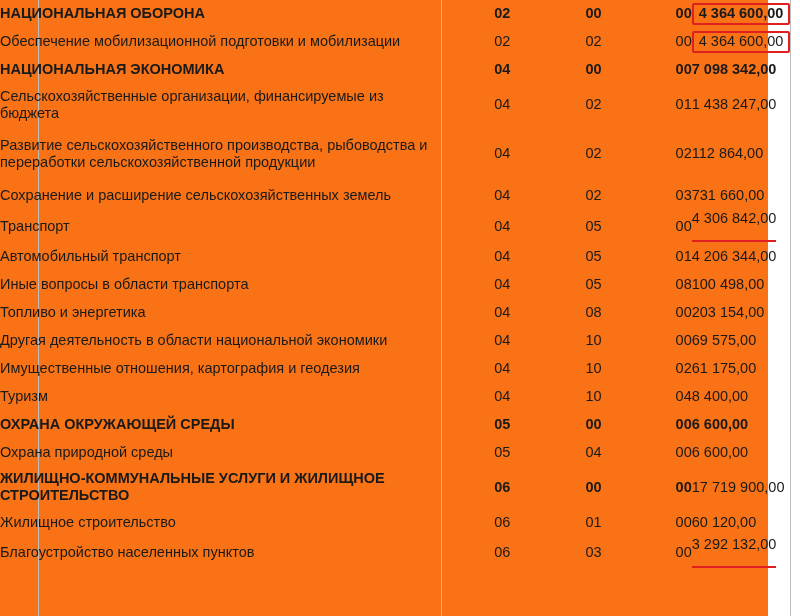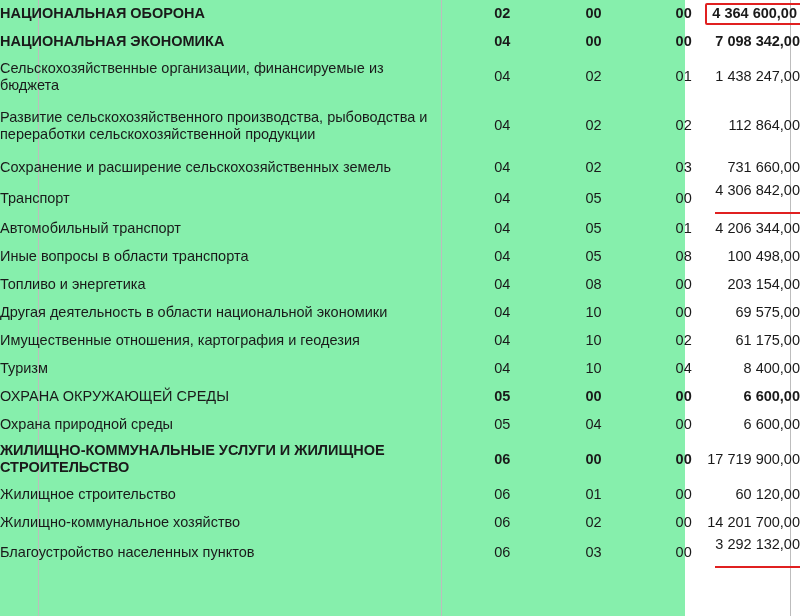--- a/index.html
+++ b/index.html
@@ -11,23 +11,23 @@
     width: 800px;
     height: 616px;
     font-family: "Liberation Sans", sans-serif;
     color: #1a1a1a;
     overflow: hidden;
     position: relative;
   }
 
   .page {
     position: relative;
-    width: 685px;
+    width: 768px;
     height: 616px;
-    background: #86efac;
+    background: #f97316;
   }
 
   
   .vrule {
     position: absolute;
     top: 0;
     bottom: 0;
     width: 1px;
     background: #bdbdbd;
   }
@@ -57,21 +57,20 @@
   }
   td.c1, td.c2, td.c3 {
     width: 72px;
     text-align: right;
   }
   td.c1 { width: 78px; }
   td.c2 { width: 86px; }
   td.c3 { width: 85px; }
   td.amount {
     width: 102px;
-    text-align: right;
     padding-right: 18px;
     white-space: nowrap;
   }
 
   tr.row > td {
     height: 28px;
   }
   tr.row.tall > td {
     height: 42px;
   }
@@ -105,20 +104,27 @@
   <table class="budget">
     <tbody id="table-body">
         <tr class="row">
           <td class="name" style="font-weight: 700;">НАЦИОНАЛЬНАЯ ОБОРОНА</td>
           <td class="c1" style="font-weight: 700;">02</td>
           <td class="c2" style="font-weight: 700;">00</td>
           <td class="c3" style="font-weight: 700;">00</td>
           <td class="amount" style="font-weight: 700;"><span class="boxed">4 364 600,00</span></td>
         </tr>
         <tr class="row">
+          <td class="name">Обеспечение мобилизационной подготовки и мобилизации</td>
+          <td class="c1">02</td>
+          <td class="c2">02</td>
+          <td class="c3">00</td>
+          <td class="amount"><span class="boxed">4 364 600,00</span></td>
+        </tr>
+        <tr class="row">
           <td class="name" style="font-weight: 700;">НАЦИОНАЛЬНАЯ ЭКОНОМИКА</td>
           <td class="c1" style="font-weight: 700;">04</td>
           <td class="c2" style="font-weight: 700;">00</td>
           <td class="c3" style="font-weight: 700;">00</td>
           <td class="amount" style="font-weight: 700;"><span>7 098 342,00</span></td>
         </tr>
         <tr class="row tall">
           <td class="name">Сельскохозяйственные организации, финансируемые из бюджета</td>
           <td class="c1">04</td>
           <td class="c2">02</td>
@@ -182,21 +188,21 @@
           <td class="amount"><span>61 175,00</span></td>
         </tr>
         <tr class="row">
           <td class="name">Туризм</td>
           <td class="c1">04</td>
           <td class="c2">10</td>
           <td class="c3">04</td>
           <td class="amount"><span>8 400,00</span></td>
         </tr>
         <tr class="row">
-          <td class="name" style="font-weight: 400;">ОХРАНА ОКРУЖАЮЩЕЙ СРЕДЫ</td>
+          <td class="name" style="font-weight: 700;">ОХРАНА ОКРУЖАЮЩЕЙ СРЕДЫ</td>
           <td class="c1" style="font-weight: 700;">05</td>
           <td class="c2" style="font-weight: 700;">00</td>
           <td class="c3" style="font-weight: 700;">00</td>
           <td class="amount" style="font-weight: 700;"><span>6 600,00</span></td>
         </tr>
         <tr class="row">
           <td class="name">Охрана природной среды</td>
           <td class="c1">05</td>
           <td class="c2">04</td>
           <td class="c3">00</td>
@@ -210,27 +216,20 @@
           <td class="amount" style="font-weight: 400;"><span>17 719 900,00</span></td>
         </tr>
         <tr class="row">
           <td class="name">Жилищное строительство</td>
           <td class="c1">06</td>
           <td class="c2">01</td>
           <td class="c3">00</td>
           <td class="amount"><span>60 120,00</span></td>
         </tr>
         <tr class="row">
-          <td class="name">Жилищно-коммунальное хозяйство</td>
-          <td class="c1">06</td>
-          <td class="c2">02</td>
-          <td class="c3">00</td>
-          <td class="amount"><span>14 201 700,00</span></td>
-        </tr>
-        <tr class="row">
           <td class="name">Благоустройство населенных пунктов</td>
           <td class="c1">06</td>
           <td class="c2">03</td>
           <td class="c3">00</td>
           <td class="amount"><span class="underlined">3 292 132,00</span></td>
         </tr>
       </tbody>
   </table>
 </div>
 

